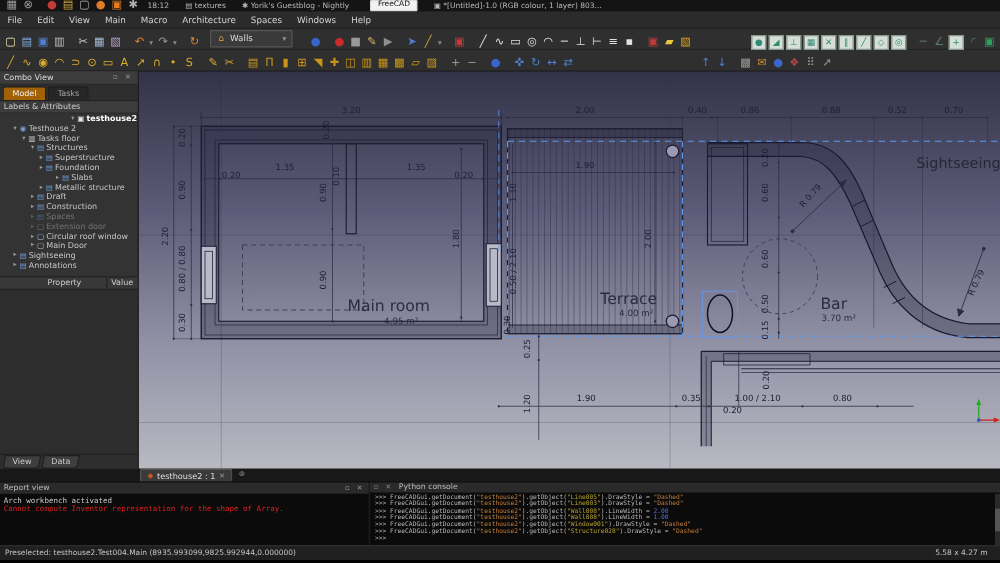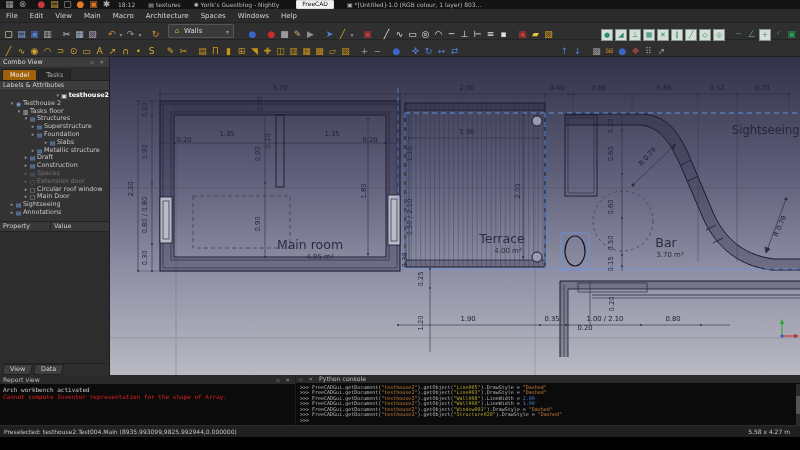--- a/index.html
+++ b/index.html
@@ -51,21 +51,21 @@
   .trow{height:7.8px;line-height:7.8px;white-space:nowrap;color:#c6c6c6;display:flex;
     align-items:center;}
   .trow .exp{display:inline-block;width:6px;font-size:5px;color:#9a9a9a;text-align:center;}
   .trow .ticon{display:inline-block;width:7px;font-size:6px;text-align:center;}
   .trow .tlabel{padding-left:1px;}
   .trow.bold .tlabel{font-weight:bold;color:#fff;}
   .trow.gray{opacity:0.42;}
   #prop-header{display:flex;height:9px;line-height:9px;background:#383838;margin-top:4px;
     border-top:1px solid #222;border-bottom:1px solid #222;color:#cfcfcf;}
   #prop-header div{padding:0 3px;}
-  #prop-header .ph-prop{width:44px;border-right:1px solid #222;}
+  #prop-header .ph-prop{width:44px;border-right:1px solid #222;margin-left:35px;}
   #prop-empty{flex:1;background:#2d2d2d;}
   #viewdata-tabs{height:11px;display:flex;align-items:center;background:#2e2e2e;gap:2px;
     padding-left:3px;border-top:1px solid #222;}
   #viewdata-tabs .vd-tab{padding:0 6px;height:9px;line-height:9px;background:#3e3e3e;
     color:#ccc;border:1px solid #1f1f1f;border-radius:0 0 3px 3px;transform:skewX(-12deg);}
   #viewdata-tabs .vd-tab span{display:inline-block;transform:skewX(12deg);}
   #viewport{position:relative;flex:1;}
   #viewport svg{display:block;}
   .dimtext text{font-family:"DejaVu Sans",sans-serif;font-size:6.8px;fill:#20203a;
     text-anchor:middle;}
@@ -480,20 +480,28 @@
             <text class="room-name" x="392" y="186">Terrace</text>
             <text class="room-area" x="398" y="196">4.00 m²</text>
             <text class="room-name" x="556" y="190">Bar</text>
             <text class="room-area" x="560" y="200">3.70 m²</text>
           </g>
         <text class="bigtext" x="622" y="77">Sightseeing s</text>
       </svg>
     </div>
   </div>
 
+  <div id="tabbar">
+    <span class="doctab">
+      <span class="dt-icon">◆</span>
+      <span>testhouse2 : 1</span>
+      <span class="dt-close">✕</span>
+    </span>
+    <span id="tab-extra-close">⊗</span>
+  </div>
 
   <div id="bottom">
     <div id="report">
       <div class="bp-title">
         <span>Report view</span>
         <span class="win-btns"><span>▫</span> <span>✕</span></span>
       </div>
       <div id="report-lines">
           <div style="color: rgb(200, 200, 200);">Arch workbench activated</div>
           <div style="color: rgb(224, 32, 32);">Cannot compute Inventor representation for the shape of Array.</div>

